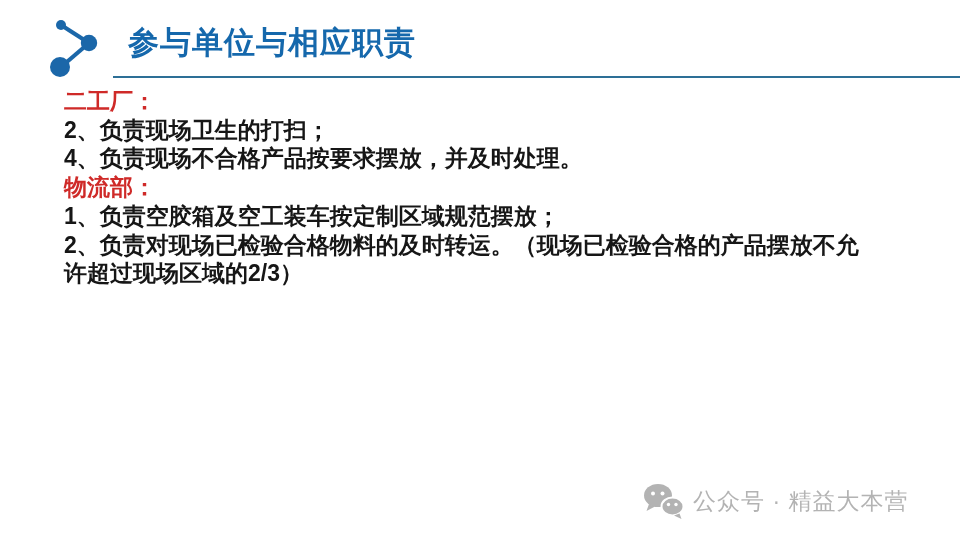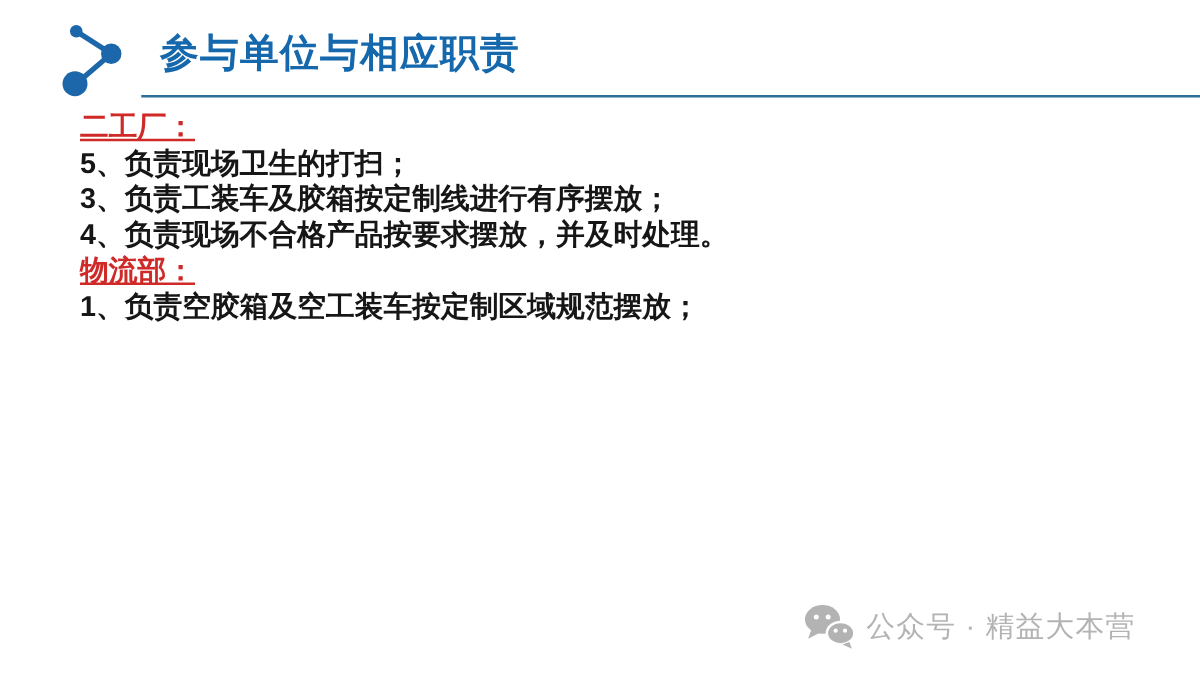--- a/index.html
+++ b/index.html
@@ -51,21 +51,20 @@
     top: 87px;
     width: 860px;
     font-size: 23px;
     font-weight: bold;
     line-height: 28.7px;
     color: var(--body-black, #161616);
   }
   .sec-heading {
     color: var(--section-red, #cf2a28);
     white-space: pre-line;
-    text-decoration: underline;
   }
   .line {
     white-space: pre-line;
   }
 
   
   .watermark {
     position: absolute;
     left: 641px;
     top: 481px;
@@ -101,27 +100,28 @@
     <circle cx="51" cy="31" r="8.2" fill="#1b67a9"></circle>
     <circle cx="22" cy="55" r="10" fill="#1b67a9"></circle>
   </svg>
 
   <h1 class="page-title">参与单位与相应职责</h1>
   <div class="title-divider"></div>
 
   <main class="slide-body">
     <div class="section">
       <div class="sec-heading">二工厂：</div>
-      <div class="line">5、负责现场卫生的打扫；</div>
-      <div class="line">3、负责工装车及胶箱按定制线进行有序摆放；</div>
+      <div class="line">2、负责现场卫生的打扫；</div>
       <div class="line">4、负责现场不合格产品按要求摆放，并及时处理。</div>
     </div>
     <div class="section">
       <div class="sec-heading">物流部：</div>
       <div class="line">1、负责空胶箱及空工装车按定制区域规范摆放；</div>
+      <div class="line">2、负责对现场已检验合格物料的及时转运。（现场已检验合格的产品摆放不允
+许超过现场区域的2/3）</div>
     </div>
   </main>
 
   <footer class="watermark">
     <svg class="wechat-icon" viewBox="0 0 44 40" xmlns="http://www.w3.org/2000/svg">
 
       <ellipse cx="17" cy="14.5" rx="14" ry="11.5" fill="#b3b3b3"></ellipse>
       <path d="M8 23 L5.5 30 L14 25.5 Z" fill="#b3b3b3"></path>
       <circle cx="12" cy="12.5" r="2" fill="#ffffff"></circle>
       <circle cx="21.5" cy="12.5" r="2" fill="#ffffff"></circle>

